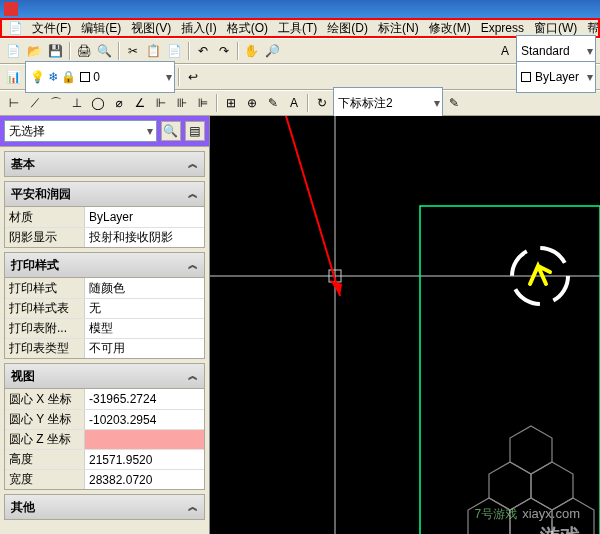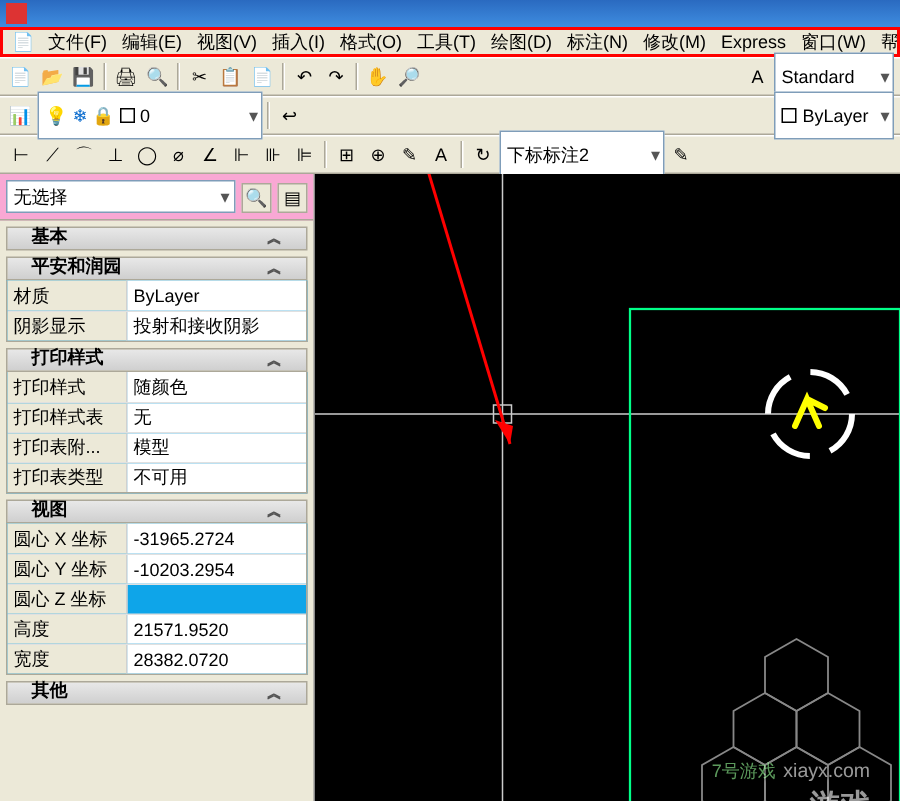--- a/index.html
+++ b/index.html
@@ -9,27 +9,27 @@
 .menubar{height:20px;background:#ece9d8;display:flex;align-items:center;padding:0 4px;gap:2px;white-space:nowrap;overflow:hidden;border-bottom:1px solid #aca899}
 .menubar span{padding:1px 4px;cursor:pointer}
 .toolbar1,.toolbar2,.toolbar3{height:26px;background:#ece9d8;border-top:1px solid #fff;border-bottom:1px solid #aca899;display:flex;align-items:center;padding:0 4px;gap:1px}
 .tbtn{width:20px;height:20px;border:1px solid #ece9d8;display:flex;align-items:center;justify-content:center;cursor:pointer}
 .sep{width:2px;height:18px;border-left:1px solid #aca899;border-right:1px solid #fff;margin:0 2px}
 .droptext{height:32px;border:1px solid #7f9db9;background:#fff;padding:0 14px 0 4px;display:flex;align-items:center;position:relative;min-width:80px}
 .droptext::after{content:"▾";position:absolute;right:2px;color:#555}
 .droptext.wide{min-width:150px}
 .main{display:flex;height:444px}
 .sidebar{width:210px;background:#ece9d8;border-right:1px solid #888;overflow:hidden}
-.sel-row{display:flex;align-items:flex-end;padding:4px;gap:4px;background:#f9a8d4;border-bottom:1px solid #aca899}
+.sel-row{display:flex;align-items:center;padding:4px;gap:4px;background:#8b5cf6;border-bottom:1px solid #aca899}
 .sel-input{flex:1;height:22px;border:1px solid #7f9db9;padding:0 18px 0 4px;display:flex;align-items:center;position:relative;background:#fff}
 .sel-input::after{content:"▾";position:absolute;right:3px;color:#555}
 .sbtn{width:20px;height:20px;border:1px solid #aca899;background:#ece9d8;display:flex;align-items:center;justify-content:center;cursor:pointer}
-.section-hdr{height:16px;background:linear-gradient(#e8e8e8,#cfcfcf);border:1px solid #aca899;display:flex;align-items:flex-end;justify-content:space-between;padding:0 16px;font-weight:bold;margin:4px 4px 0 4px;cursor:pointer}
+.section-hdr{height:26px;background:linear-gradient(#e8e8e8,#cfcfcf);border:1px solid #aca899;display:flex;align-items:center;justify-content:space-between;padding:0 6px;font-weight:bold;margin:4px 4px 0 4px;cursor:pointer}
 .section-hdr .chev{font-size:10px;color:#555}
-.prop-table{margin:0 4px;border-left:1px solid #aca899;border-right:1px solid #aca899;border-bottom:1px solid #aca899;background:#0ea5e9}
+.prop-table{margin:0 4px;border-left:1px solid #aca899;border-right:1px solid #aca899;border-bottom:1px solid #aca899;background:#fca5a5}
 .prop-row{display:flex;height:20px;border-top:1px solid #e0e0e0}
 .prop-row:first-child{border-top:none}
 .prop-label{width:80px;padding:0 4px;display:flex;align-items:center;background:#ece9d8;border-right:1px solid #d0d0d0}
 .prop-value{flex:1;padding:0 4px;display:flex;align-items:center;background:#fff}
 .canvas{flex:1;background:#000;position:relative;overflow:hidden}
 .canvas svg{position:absolute;top:0;left:0}
 .redbox{border:2px solid red !important}
 .canvas-wm{position:absolute;bottom:10px;right:20px;opacity:0.6;pointer-events:none}
 </style>
 </head>

